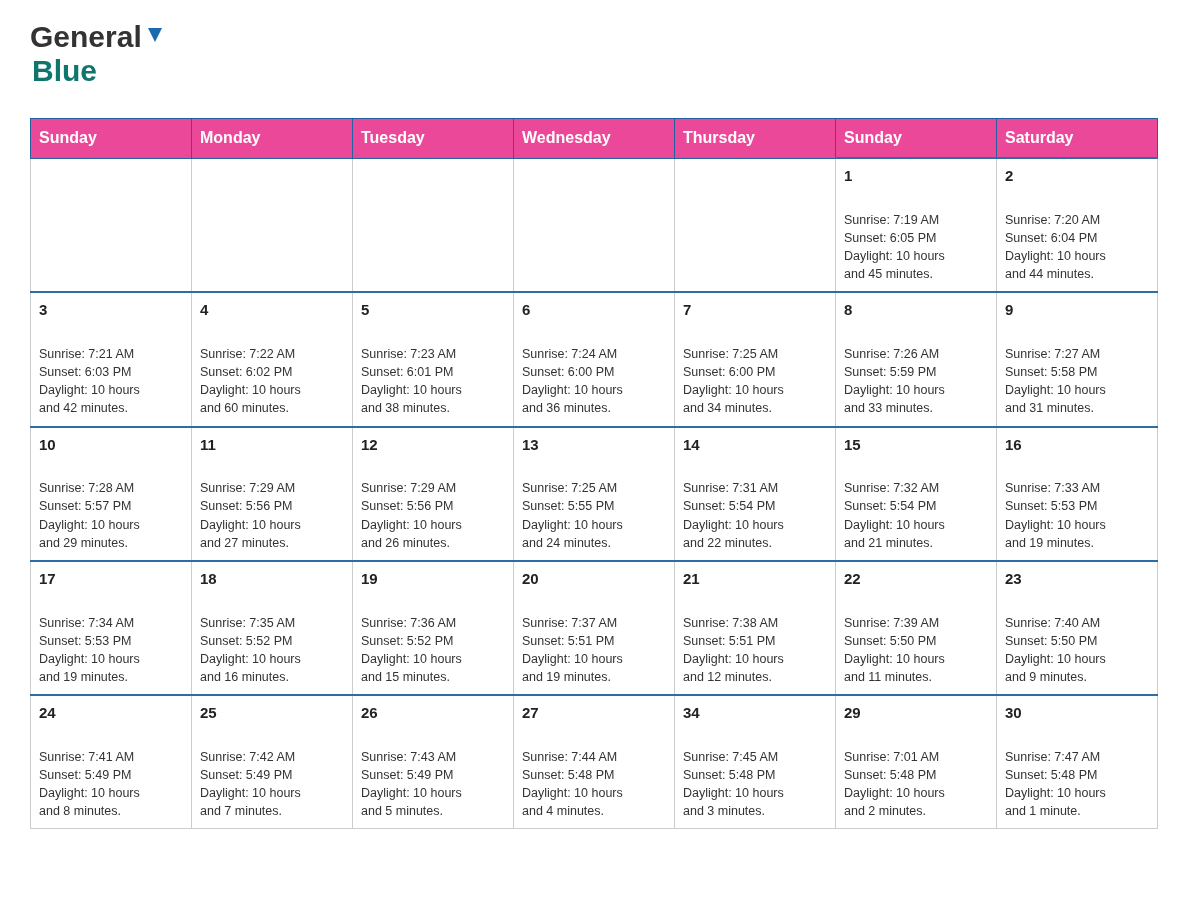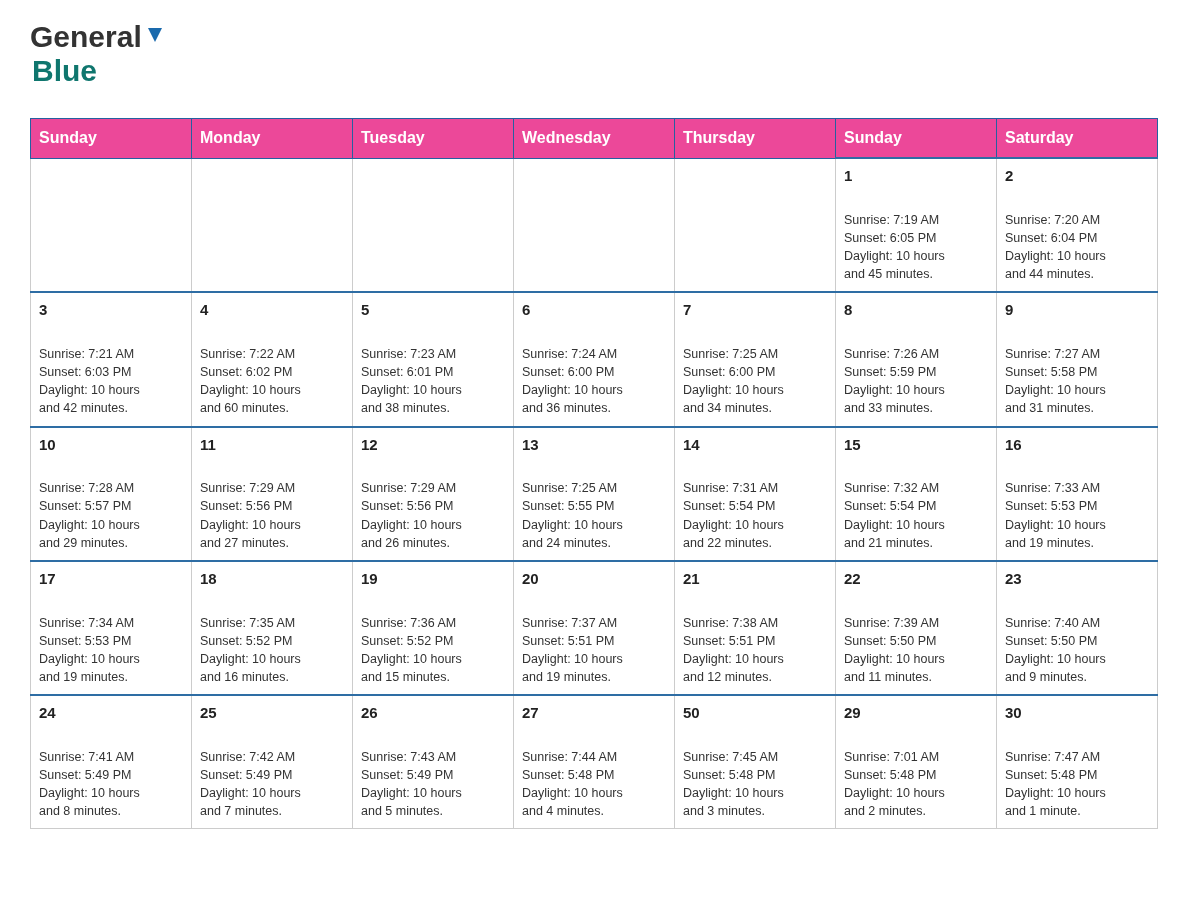--- a/index.html
+++ b/index.html
@@ -223,21 +223,21 @@
         </td>
         <td>
           <span class="day-number">26</span>
           <div class="day-info"><span>Sunrise: 7:43 AM</span><br><span>Sunset: 5:49 PM</span><br><span>Daylight: 10 hours</span><br><span>and 5 minutes.</span></div>
         </td>
         <td>
           <span class="day-number">27</span>
           <div class="day-info"><span>Sunrise: 7:44 AM</span><br><span>Sunset: 5:48 PM</span><br><span>Daylight: 10 hours</span><br><span>and 4 minutes.</span></div>
         </td>
         <td>
-          <span class="day-number">50</span>
+          <span class="day-number">34</span>
           <div class="day-info"><span>Sunrise: 7:45 AM</span><br><span>Sunset: 5:48 PM</span><br><span>Daylight: 10 hours</span><br><span>and 3 minutes.</span></div>
         </td>
         <td>
           <span class="day-number">29</span>
           <div class="day-info"><span>Sunrise: 7:01 AM</span><br><span>Sunset: 5:48 PM</span><br><span>Daylight: 10 hours</span><br><span>and 2 minutes.</span></div>
         </td>
         <td>
           <span class="day-number">30</span>
           <div class="day-info"><span>Sunrise: 7:47 AM</span><br><span>Sunset: 5:48 PM</span><br><span>Daylight: 10 hours</span><br><span>and 1 minute.</span></div>
         </td>

